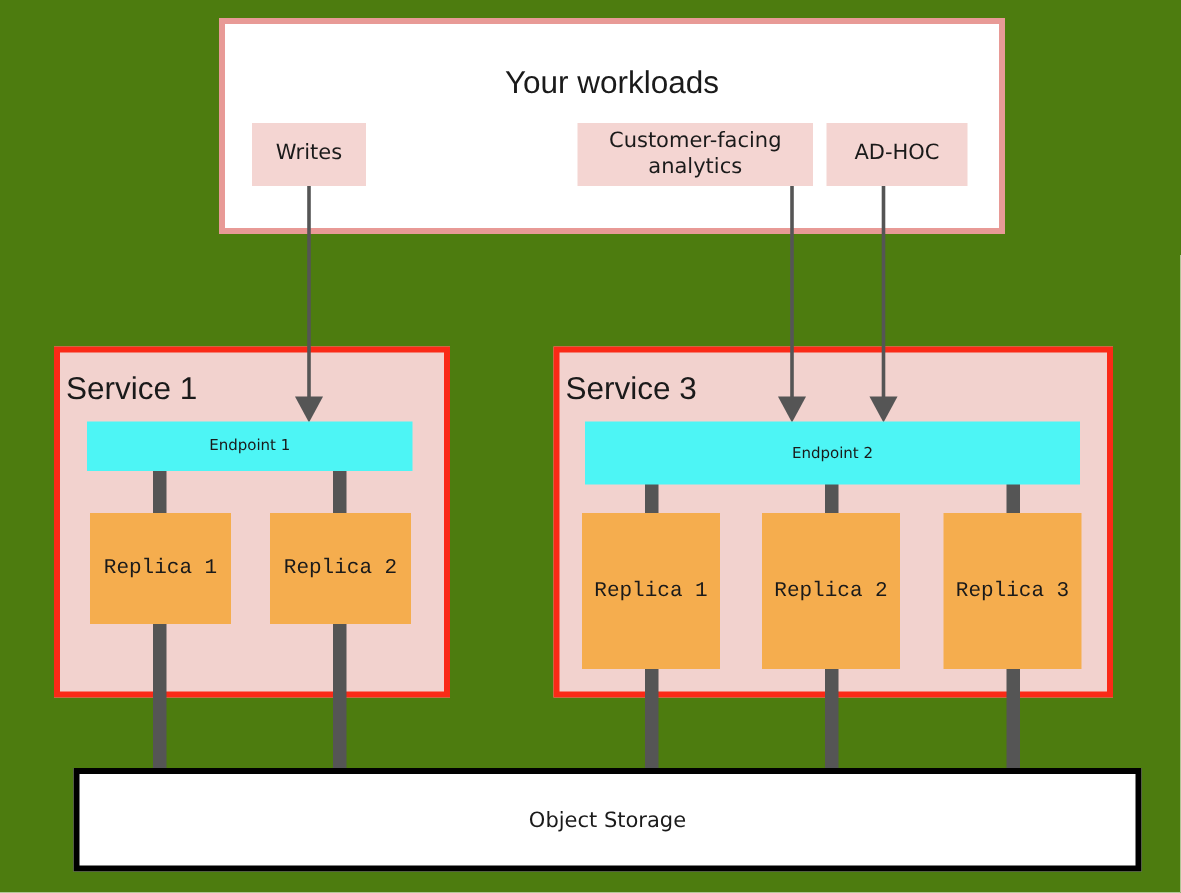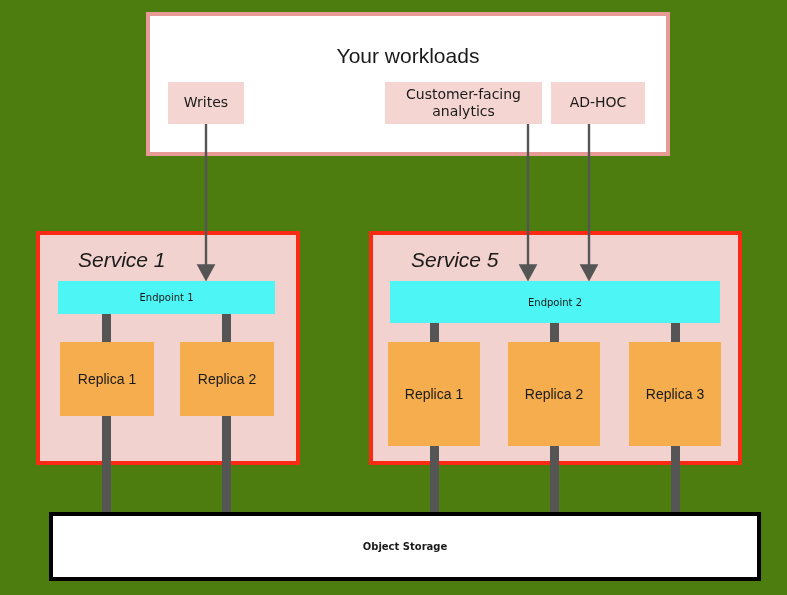--- a/index.html
+++ b/index.html
@@ -78,27 +78,26 @@
     background: #F2D2CE;
     border: 4px solid #FA2A17;
     box-sizing: border-box;
     z-index: 3;
   }
   .service-1 { left: 36px;  top: 231px; width: 264px; height: 234px; }
   .service-2 { left: 369px; top: 231px; width: 373px; height: 234px; }
 
   .service-title {
     position: absolute;
-    left: 38px;
+    left: 4px;
     top: 13px;
     font-family: "Liberation Sans", sans-serif;
     font-size: 21px;
     color: #1a1a1a;
     white-space: nowrap;
-    font-style: italic;
   }
 
   
   .endpoint {
     position: absolute;
     background: #4DF5F5;
     box-sizing: border-box;
     display: flex;
     align-items: center;
     justify-content: center;
@@ -111,21 +110,21 @@
   .endpoint-2 { left: 390px; top: 281px; width: 330px; height: 42px; }
 
   
   .replica {
     position: absolute;
     background: #F5AD4E;
     box-sizing: border-box;
     display: flex;
     align-items: center;
     justify-content: center;
-    font-family: Liberation Sans, sans-serif;
+    font-family: Liberation Mono, monospace;
     font-size: 14px;
     color: #1a1a1a;
     z-index: 6;
   }
   
   .rep-s1-1 { left: 60px;  top: 342px; width: 94px; height: 74px; }
   .rep-s1-2 { left: 180px; top: 342px; width: 94px; height: 74px; }
   
   .rep-s2-1 { left: 388px; top: 342px; width: 92px; height: 104px; }
   .rep-s2-2 { left: 508px; top: 342px; width: 92px; height: 104px; }
@@ -146,24 +145,23 @@
     top: 512px;
     width: 712px;
     height: 69px;
     background: #ffffff;
     border: 4px solid #000000;
     box-sizing: border-box;
     display: flex;
     align-items: center;
     justify-content: center;
     font-family: "DejaVu Sans", sans-serif;
-    font-size: 10px;
+    font-size: 14px;
     color: #1a1a1a;
     z-index: 7;
-    font-weight: bold;
   }
 </style>
 </head>
 <body>
 
 <div id="stage">
 
   <div class="workloads-box">
     <div class="workloads-title">Your workloads</div>
   </div>
@@ -172,21 +170,21 @@
 
   <div class="chip chip-analytics">Customer-facing analytics</div>
 
   <div class="chip chip-adhoc">AD-HOC</div>
 
   <div class="service-box service-1">
     <div class="service-title">Service 1</div>
   </div>
 
   <div class="service-box service-2">
-    <div class="service-title">Service 5</div>
+    <div class="service-title">Service 3</div>
   </div>
 
   <div class="connector" style="left:102px; top:314px; height:30px;"></div>
   <div class="connector" style="left:222px; top:314px; height:30px;"></div>
 
   <div class="connector" style="left:430px; top:314px; height:30px;"></div>
   <div class="connector" style="left:550px; top:314px; height:30px;"></div>
   <div class="connector" style="left:671px; top:314px; height:30px;"></div>
 
   <div class="connector" style="left:102px; top:416px; height:100px;"></div>

